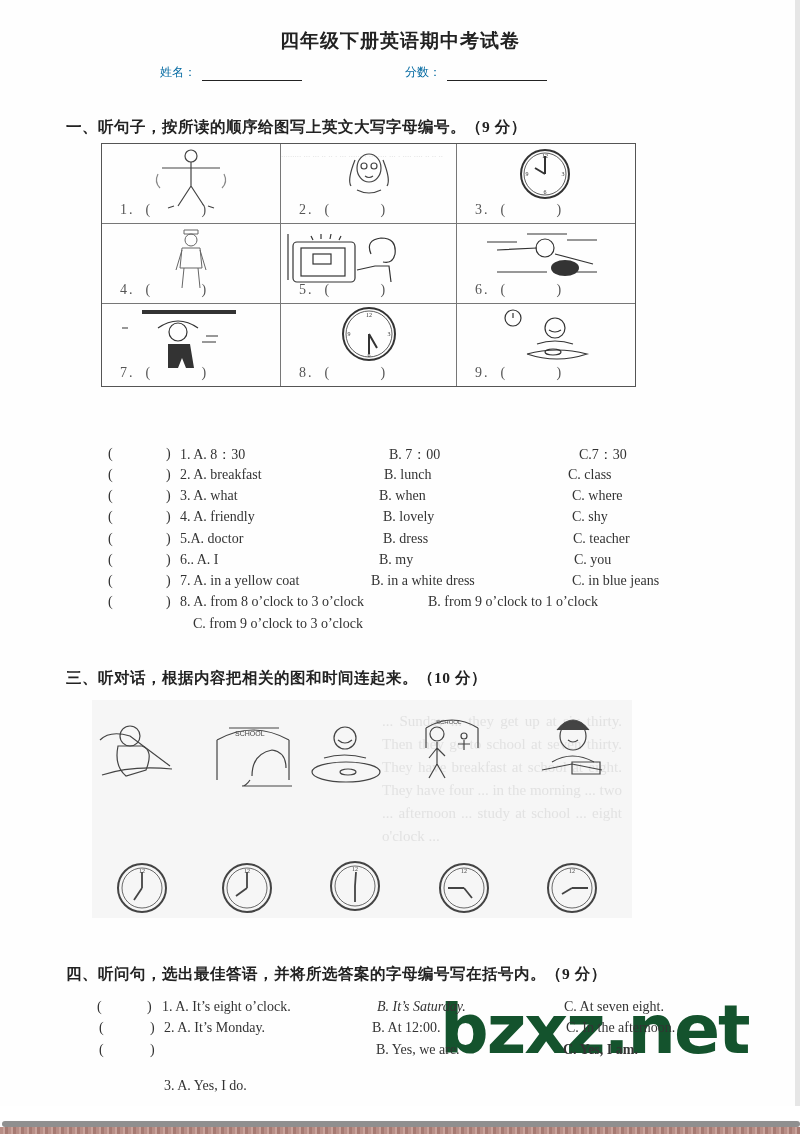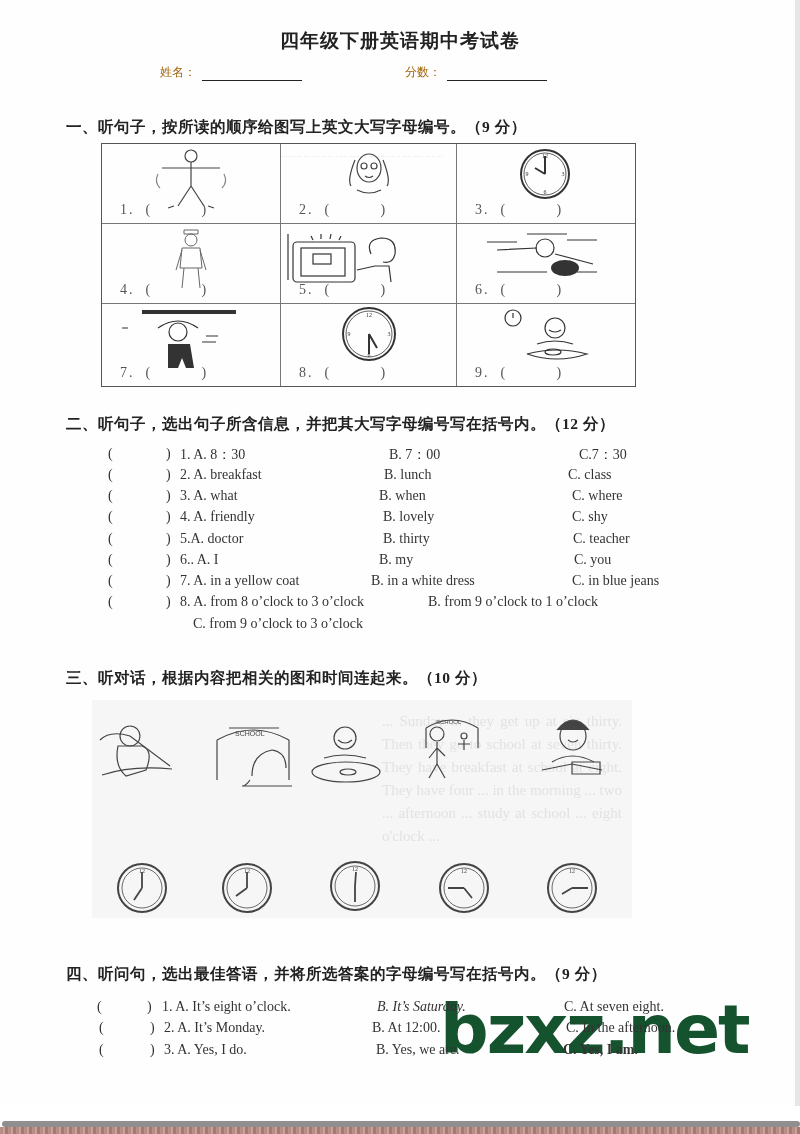--- a/index.html
+++ b/index.html
@@ -2,21 +2,21 @@
 <html><head>
 <meta charset="utf-8">
 <style>
   html,body{margin:0;padding:0;}
   body{width:800px;height:1134px;background:#fdfdfd;position:relative;overflow:hidden;
        font-family:"Liberation Serif","DejaVu Serif",serif;color:#222;}
   .page{position:absolute;left:0;top:0;width:795px;height:1106px;background:#fefefe;}
   .right-edge{position:absolute;left:795px;top:0;width:5px;height:1106px;background:#e6e6e6;}
   .title{position:absolute;top:28px;left:0;width:800px;text-align:center;font-family:"DejaVu Sans",sans-serif;
          font-size:19px;font-weight:bold;letter-spacing:1px;color:#222;}
-  .meta{position:absolute;top:64px;font-family:"DejaVu Sans",sans-serif;font-size:12px;color:#a16207;}
+  .meta{position:absolute;top:64px;font-family:"DejaVu Sans",sans-serif;font-size:12px;color:#0369a1;}
   .meta .line{display:inline-block;width:100px;border-bottom:1px solid #222;margin-left:6px;height:12px;vertical-align:bottom;}
   .sec-h{position:absolute;left:66px;font-family:"DejaVu Sans",sans-serif;font-size:15.5px;font-weight:bold;color:#222;letter-spacing:0.5px;}
   .sec-h .pts{font-family:"Liberation Serif",serif;}
 
   
   .grid{position:absolute;left:101px;top:143px;width:533px;height:242px;border:1.5px solid #555;
         display:grid;grid-template-columns:179px 176px 178px;grid-template-rows:80px 80px 82px;}
   .cell{border-right:1px solid #777;border-bottom:1px solid #777;position:relative;overflow:hidden;}
   .cell:nth-child(3n){border-right:none;}
   .cell:nth-child(n+7){border-bottom:none;}
@@ -196,23 +196,20 @@
           <path d="M80 40 q18 -6 36 0 M70 50 q30 10 60 0 q-30 -8 -60 0"></path>
           <ellipse cx="96" cy="48" rx="8" ry="3"></ellipse>
         </g>
       </svg>
       <div class="label">
         <span>9.</span>&nbsp;&nbsp;<span>(</span><span class="br">)</span>
       </div>
     </div>
   </div>
 
-  <div class="sec-h" style="top:414px;">
-    <span>二、听句子，选出句子所含信息，并把其大写字母编号写在括号内。</span><span class="pts">（12 分）</span>
-  </div>
 
   <div class="row" style="left:0;top:446px;">
     <span style="left:108px;">(</span>
     <span style="left:166px;">)</span>
     <span style="left:180px;">1. A. 8：30</span>
     <span style="left:389px;">B. 7：00</span>
     <span style="left:579px;">C.7：30</span>
   </div>
   <div class="row" style="left:0;top:467px;">
     <span style="left:108px;">(</span>
@@ -232,21 +229,21 @@
     <span style="left:108px;">(</span>
     <span style="left:166px;">)</span>
     <span style="left:180px;">4. A. friendly</span>
     <span style="left:383px;">B. lovely</span>
     <span style="left:572px;">C. shy</span>
   </div>
   <div class="row" style="left:0;top:531px;">
     <span style="left:108px;">(</span>
     <span style="left:166px;">)</span>
     <span style="left:180px;">5.A. doctor</span>
-    <span style="left:383px;">B. thirty</span>
+    <span style="left:383px;">B. dress</span>
     <span style="left:573px;">C. teacher</span>
   </div>
   <div class="row" style="left:0;top:552px;">
     <span style="left:108px;">(</span>
     <span style="left:166px;">)</span>
     <span style="left:180px;">6.. A. I</span>
     <span style="left:379px;">B. my</span>
     <span style="left:574px;">C. you</span>
   </div>
   <div class="row" style="left:0;top:573px;">
@@ -362,21 +359,21 @@
   <div class="row" style="left:0;top:1020px;">
     <span style="left:99px;">(</span>
     <span style="left:150px;">)</span>
     <span style="left:164px;">2. A. It’s Monday.</span>
     <span style="left:372px;">B. At 12:00.</span>
     <span style="left:566px;">C. In the afternoon.</span>
   </div>
   <div class="row" style="left:0;top:1042px;">
     <span style="left:99px;">(</span>
     <span style="left:150px;">)</span>
-    <span style="left:164px;">3. A. Yes, I do.</span>
+    <span style="left:164px;margin-top:36px;">3. A. Yes, I do.</span>
     <span style="left:376px;">B. Yes, we are.</span>
     <span style="left:563px;font-weight:bold;">C. Yes, I am.</span>
   </div>
 </div>
 
 <div class="right-edge"></div>
 <div class="bottom-strip"></div>
 <div class="scrollbar"></div>
 <div class="desk-strip"></div>
 

